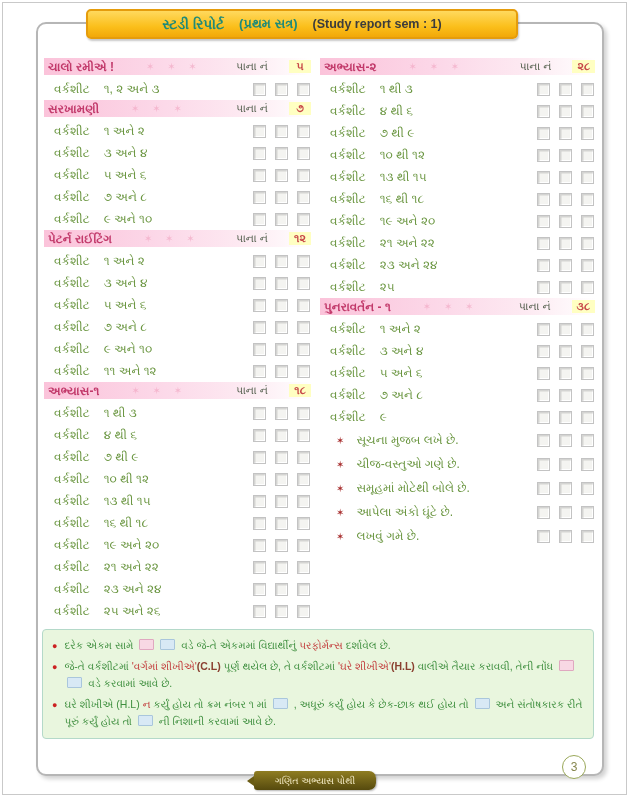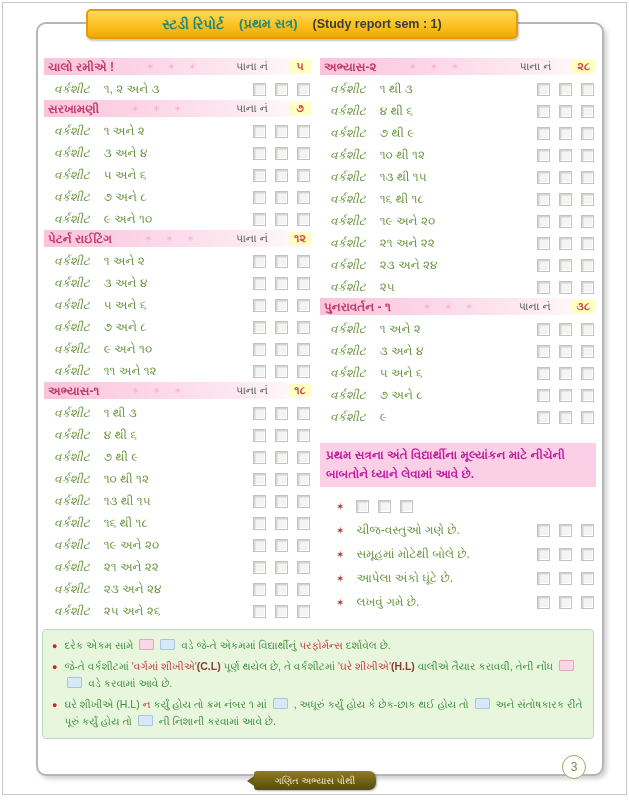--- a/index.html
+++ b/index.html
@@ -36,21 +36,21 @@
     background:linear-gradient(90deg,#fbc3da 0%,#fcd9e9 45%,#fdeaf2 75%,rgba(253,238,245,0) 100%);
     gap:16px;
   }
   .sec-title{color:#c23a6b;font-weight:bold;font-size:12px;white-space:nowrap;}
   .sec-stars{margin-left:16px;color:#ef9cba;opacity:.55;font-size:10px;letter-spacing:5px;white-space:nowrap;}
   .page-label{margin-left:auto;color:#55604f;font-size:11px;white-space:nowrap;}
   .page-num{background:#ffffc2;color:#c84848;font-weight:bold;font-size:11px;
     padding:0 5px;margin-left:5px;margin-right:1px;min-width:12px;text-align:center;}
 
   .ws-row{height:22px;display:flex;align-items:center;}
-  .ws-label{color:#69953f;font-size:12px;margin-left:10px;white-space:nowrap;font-style:italic;}
+  .ws-label{color:#69953f;font-size:12px;margin-left:10px;white-space:nowrap;}
   .ws-range{color:#69953f;font-size:12px;margin-left:14px;flex:1;white-space:nowrap;}
   .cb-group{display:flex;gap:9px;margin-right:2px;}
   .cb{width:11px;height:11px;background:#f4f4f1;border:1px solid #c3c3c3;
     box-shadow:inset 1.5px 1.5px 0 rgba(160,160,160,.38),inset -1px -1px 0 #ffffff;}
 
   .eval-heading{
     background:#fbd0e7;color:#c01e9e;font-weight:bold;font-size:12px;
     line-height:1.6;padding:3px 6px;margin:15px 0 7px 0;
   }
   .eval-row{height:24px;display:flex;align-items:center;}
@@ -484,24 +484,24 @@
           <span class="ws-label">વર્કશીટ</span>
           <span class="ws-range">૯</span>
           <span class="cb-group">
             <span class="cb"></span>
             <span class="cb"></span>
             <span class="cb"></span>
           </span>
         </div>
       </div>
     </div>
-  <div class="eval-heading">પ્રથમ સત્રના અંતે વિદ્યાર્થીના મૂલ્યાંકન માટે નીચેની બાબતોને ધ્યાને લેવામાં આવે છે.</div>
   <div id="eval-items">
       <div class="eval-row">
         <span class="eval-star">✶</span>
+        <span class="eval-text">સૂચના મુજબ લખે છે.</span>
         <span class="cb-group">
           <span class="cb"></span>
           <span class="cb"></span>
           <span class="cb"></span>
         </span>
       </div>
       <div class="eval-row">
         <span class="eval-star">✶</span>
         <span class="eval-text">ચીજ-વસ્તુઓ ગણે છે.</span>
         <span class="cb-group">

